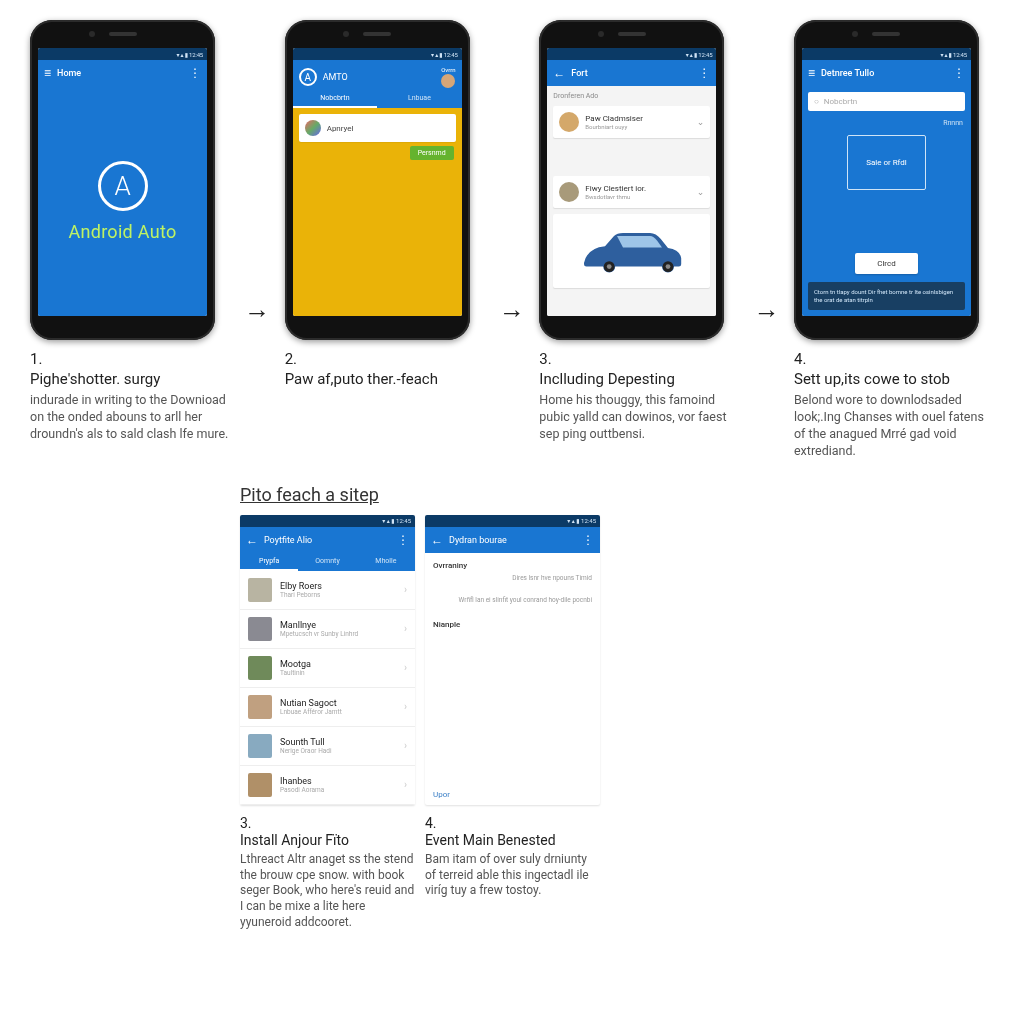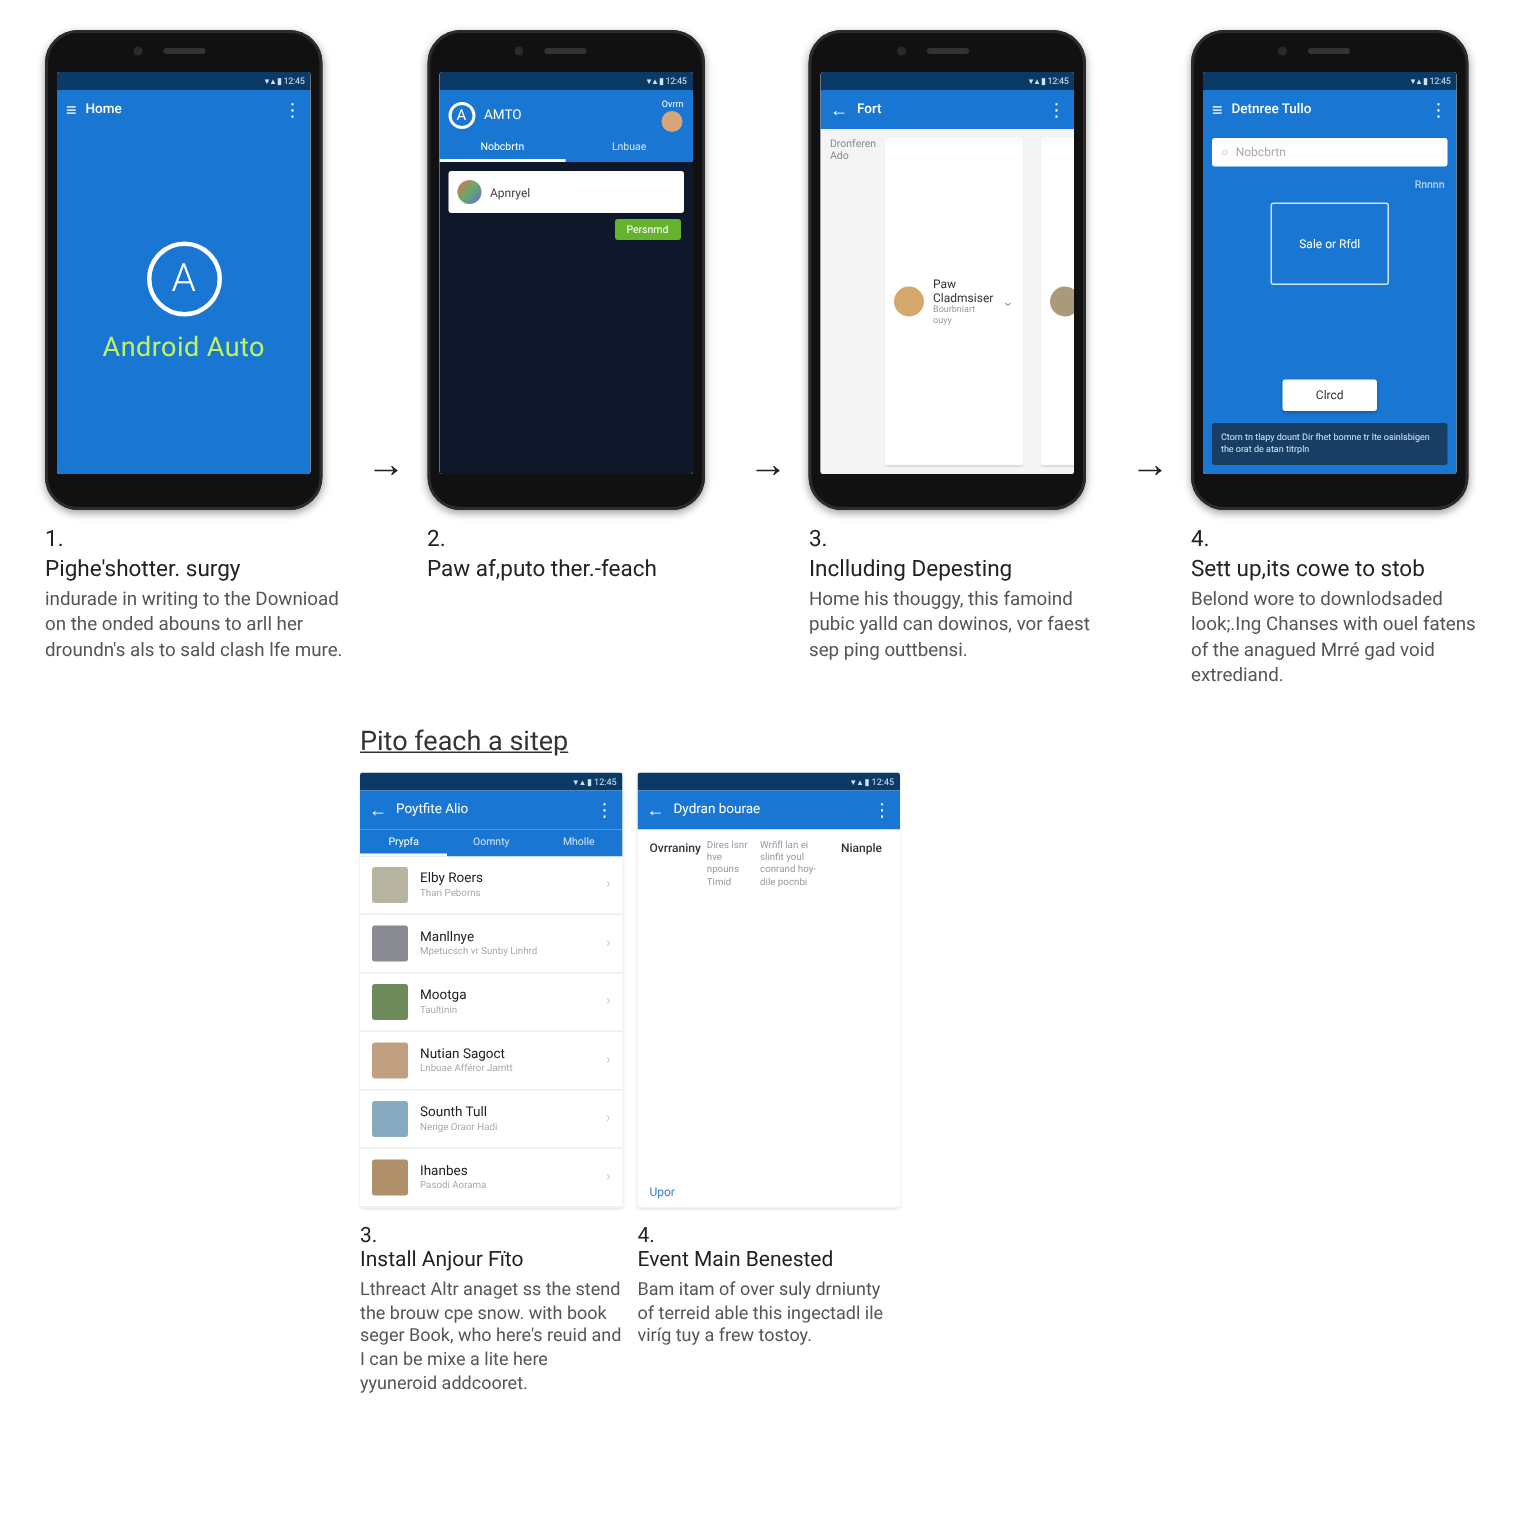--- a/index.html
+++ b/index.html
@@ -129,24 +129,24 @@
   }
   .s2-header .brand-wrap { display:flex; align-items:center; gap:6px; }
   .s2-header .mini-logo {
     width: 18px; height: 18px; border: 2px solid #fff; border-radius: 50%;
     display:flex;align-items:center;justify-content:center;font-size:10px;
   }
   .s2-header .avatar-tr { width:14px;height:14px;border-radius:50%;background:#d6a678; }
   .s2-tabs { display:flex; background:#1976d2; font-size:7px; color:#cfe4f7; }
   .s2-tabs .t { flex:1; text-align:center; padding:4px 0; border-bottom:2px solid transparent; }
   .s2-tabs .t.active { border-bottom-color:#fff; color:#fff; }
-  .s2-body { flex:1; background:#0f172a; }
-
-  
-  .s3-content { flex:1; background:#f4f4f4; display:flex;flex-direction:row; gap:6px; padding:6px; }
+  .s2-body { flex:1; background:#eab308; }
+
+  
+  .s3-content { flex:1; background:#f4f4f4; display:flex;flex-direction:column; gap:6px; padding:6px; }
   .s3-section { font-size:7px; color:#8a8a8a; }
   .s3-card {
     background:#fff; border-radius:2px; padding:6px;
     display:flex; align-items:center; gap:6px;
     box-shadow:0 1px 1px rgba(0,0,0,0.1);
   }
   .s3-card .thumb { width:20px;height:20px;border-radius:50%;background:#c7d5e6;flex-shrink:0; }
   .s3-card .txt { flex:1; }
   .s3-card .txt .t1 { font-size:8px; color:#333; }
   .s3-card .txt .t2 { font-size:6px; color:#999; }
@@ -216,23 +216,23 @@
   .li {
     display:flex; align-items:center; gap:8px;
     padding:7px 8px; border-bottom:1px solid #eee;
   }
   .li .thumb { width:24px; height:24px; background:#888; border-radius:2px; flex-shrink:0; }
   .li .txt { flex:1; }
   .li .txt .t1 { font-size:9px; color:#222; }
   .li .txt .t2 { font-size:6.5px; color:#aaa; }
   .li .chev { color:#ccc; font-size:10px; }
 
-  .settings-body { flex:1; background:#fff; padding: 6px 8px; display:flex; gap:4px; }
+  .settings-body { flex:1; background:#fff; padding: 6px 8px; display:flex; flex-direction:column; gap:4px; }
   .sect-label { font-size:8px; color:#333; font-weight:500; margin-top:2px; }
-  .sect-sub { font-size:6.5px; color:#9a9a9a; line-height:1.3; }
+  .sect-sub { font-size:6.5px; color:#9a9a9a; line-height:1.3;text-align:right; }
   .settings-footer { padding:6px 8px; font-size:8px; color:#3a7fc6; }
 
   
   .bottom-cap-row { display:flex; gap:10px; margin-top:8px; }
   .bottom-cap { width:175px; }
   .bottom-cap .num { font-size:14px; color:#222; }
   .bottom-cap .title { font-size:14px; color:#222; line-height:1.2; margin-bottom:4px;}
   .bottom-cap .body { font-size:12px; color:#555; line-height:1.3; }
 
 </style>

